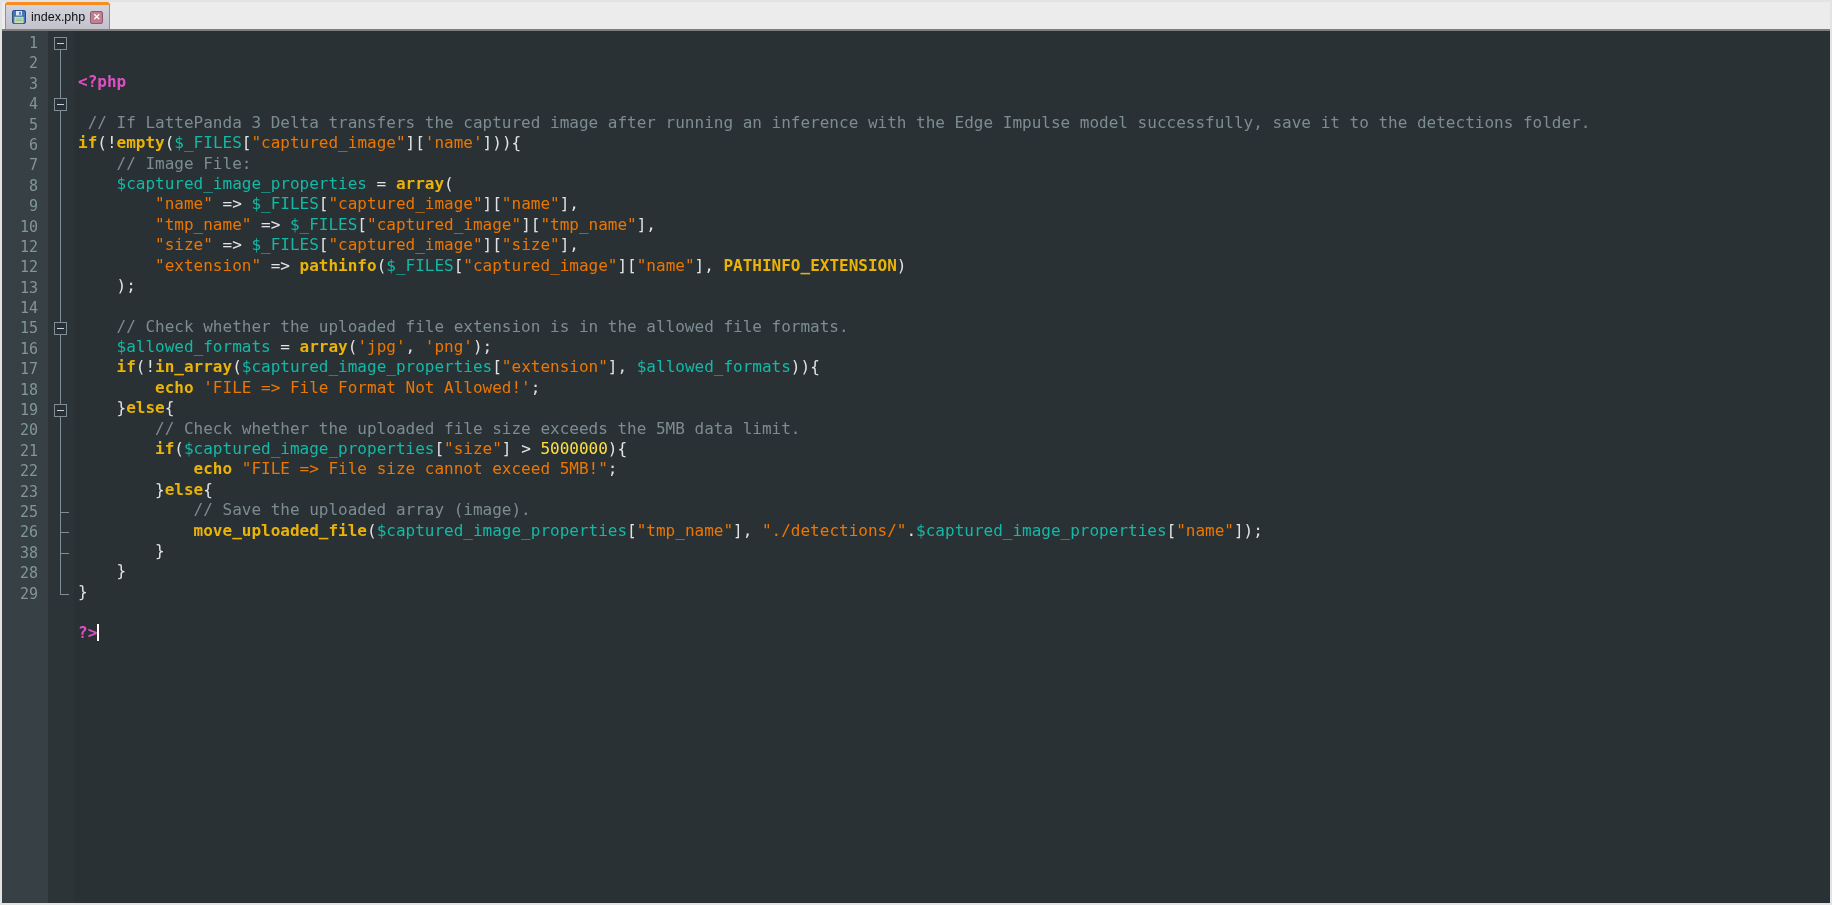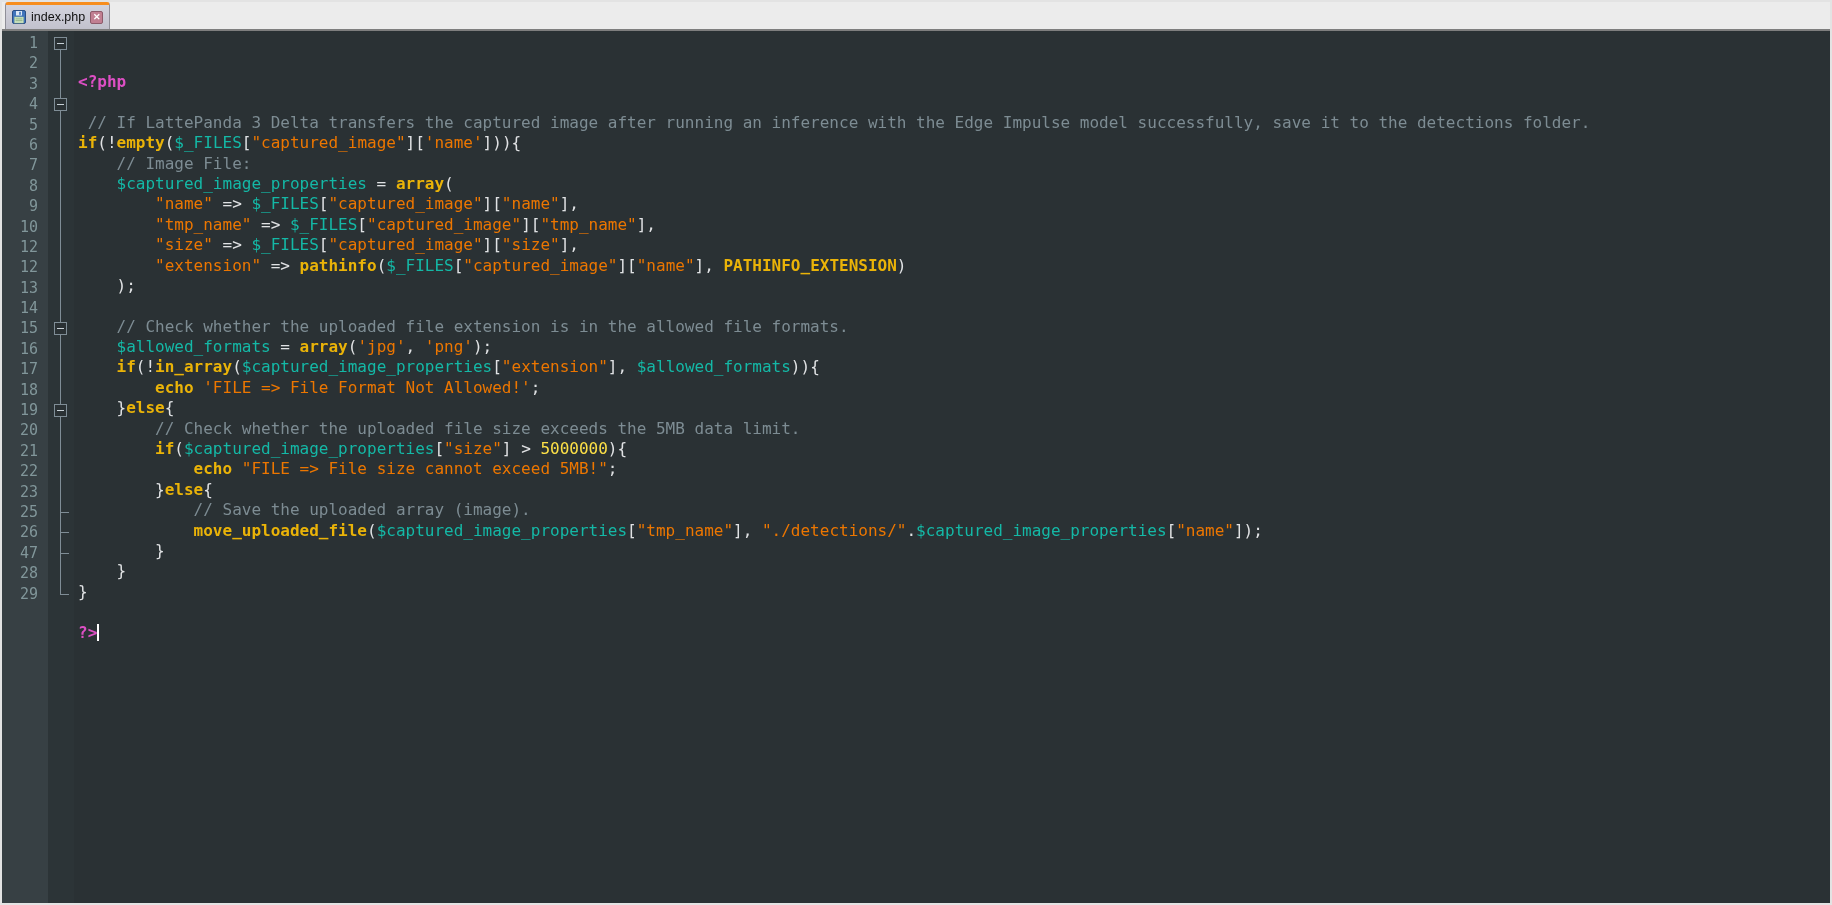--- a/index.html
+++ b/index.html
@@ -238,21 +238,21 @@
           <div class="num">25</div>
           <div class="fold f-branch"></div>
           <div class="code"><span class="t-def">        }</span></div>
         </div>
         <div class="row">
           <div class="num">26</div>
           <div class="fold f-branch"></div>
           <div class="code"><span class="t-def">    }</span></div>
         </div>
         <div class="row">
-          <div class="num">47</div>
+          <div class="num">38</div>
           <div class="fold f-branch"></div>
           <div class="code"><span class="t-def">}</span></div>
         </div>
         <div class="row">
           <div class="num">28</div>
           <div class="fold f-line"></div>
           <div class="code"></div>
         </div>
         <div class="row current">
           <div class="num">29</div>

